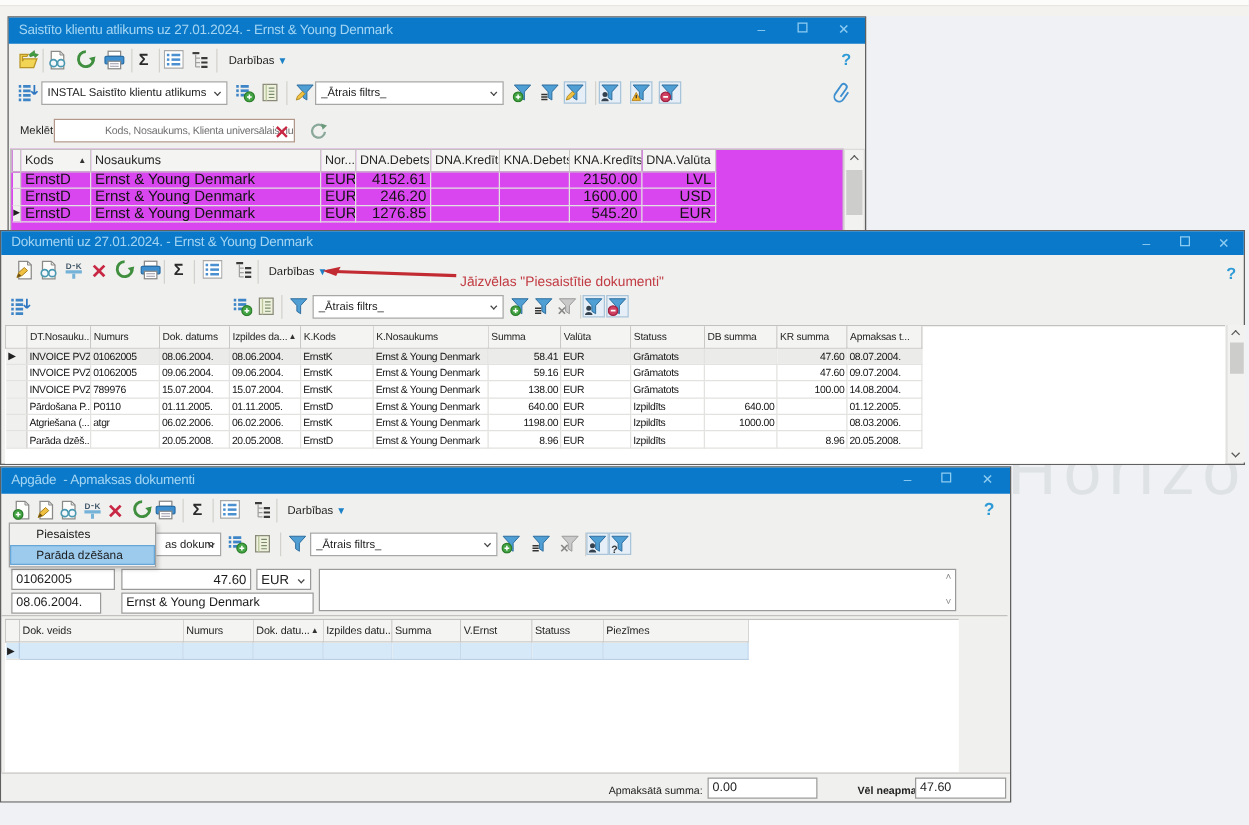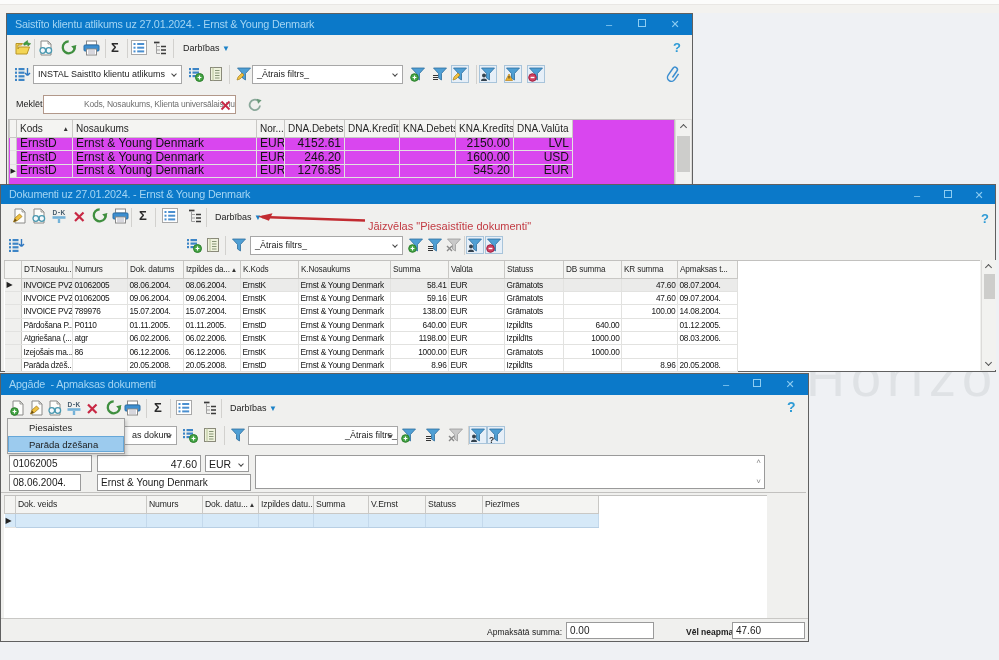--- a/index.html
+++ b/index.html
@@ -450,35 +450,20 @@
             <td>Ernst &amp; Young Denmark</td>
             <td class="num">1198.00</td>
             <td>EUR</td>
             <td>Izpildīts</td>
             <td class="num">1000.00</td>
             <td class="num"></td>
             <td>08.03.2006.</td>
           </tr>
 <tr>
             <td class="mark" style="font-size:8px;padding:0 2px;color:#222;"></td>
-            <td>Izejošais ma...</td>
-            <td>86</td>
-            <td>06.12.2006.</td>
-            <td>06.12.2006.</td>
-            <td>ErnstK</td>
-            <td>Ernst &amp; Young Denmark</td>
-            <td class="num">1000.00</td>
-            <td>EUR</td>
-            <td>Grāmatots</td>
-            <td class="num">1000.00</td>
-            <td class="num"></td>
-            <td></td>
-          </tr>
-<tr>
-            <td class="mark" style="font-size:8px;padding:0 2px;color:#222;"></td>
             <td>Parāda dzēš...</td>
             <td></td>
             <td>20.05.2008.</td>
             <td>20.05.2008.</td>
             <td>ErnstD</td>
             <td>Ernst &amp; Young Denmark</td>
             <td class="num">8.96</td>
             <td>EUR</td>
             <td>Izpildīts</td>
             <td class="num"></td>
@@ -552,21 +537,21 @@
         </svg></div>
 <div class="icon" style="left:201px;top:5px;"><svg style="" width="16" height="16" viewBox="0 0 16 16">
           <path d="M2 2.5 h5.5" stroke="#3a3a3a" stroke-width="1.7"></path>
           <path d="M9 6.5 h5 M9 10 h5 M9 13.5 h5" stroke="#3a3a3a" stroke-width="1.7"></path>
           <path d="M4.5 3.5 v10 M4.5 6.5 h3.5 M4.5 10 h3.5 M4.5 13.5 h3.5" fill="none" stroke="#a0a0a0" stroke-width="1"></path>
         </svg></div>
 <div class="sep" style="left:220px;"></div>
 <span class="darb" style="left:229px;">Darbības <b>▼</b></span>
 <span class="qm" style="left:786px;top:4px;font-size:14px;">?</span>
 </div>
-<div class="abs" style="left:0;top:48px;right:0;height:27px;text-align:right;">
+<div class="abs" style="left:0;top:48px;right:0;height:27px;">
 <div class="combo" style="left:26px;width:150px;">
         <span style="position:absolute;left:104px;">as dokum</span>
         <span class="chev"></span>
       </div>
 <div class="icon" style="left:181px;top:5px;"><svg style="" width="16" height="16" viewBox="0 0 16 16">
           <rect x="1" y="2.0" width="2" height="2.2" fill="#3d85c6"></rect>
           <rect x="4.5" y="2.0" width="6.5" height="2.2" fill="#3d85c6"></rect>
           <rect x="1" y="5.5" width="2" height="2.2" fill="#3d85c6"></rect>
           <rect x="4.5" y="5.5" width="6.5" height="2.2" fill="#3d85c6"></rect>
           <rect x="1" y="9.0" width="2" height="2.2" fill="#3d85c6"></rect>

